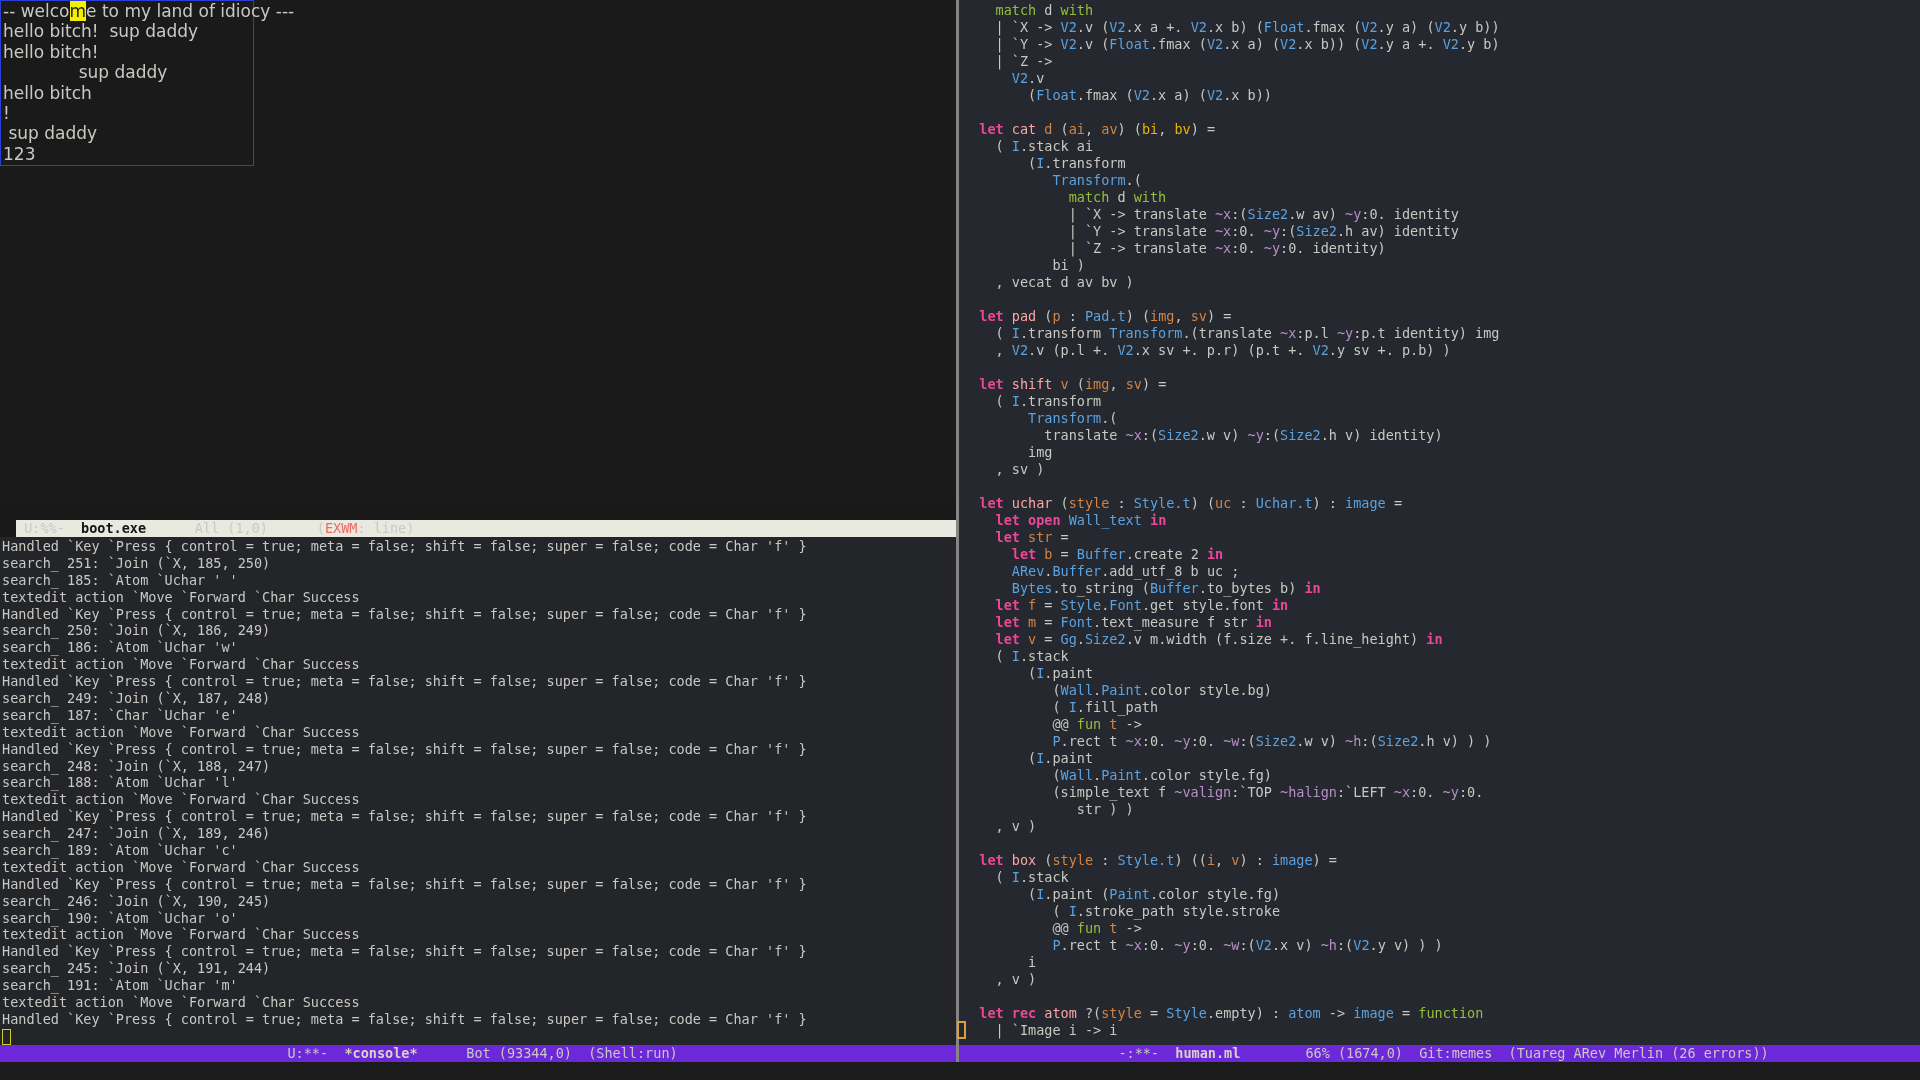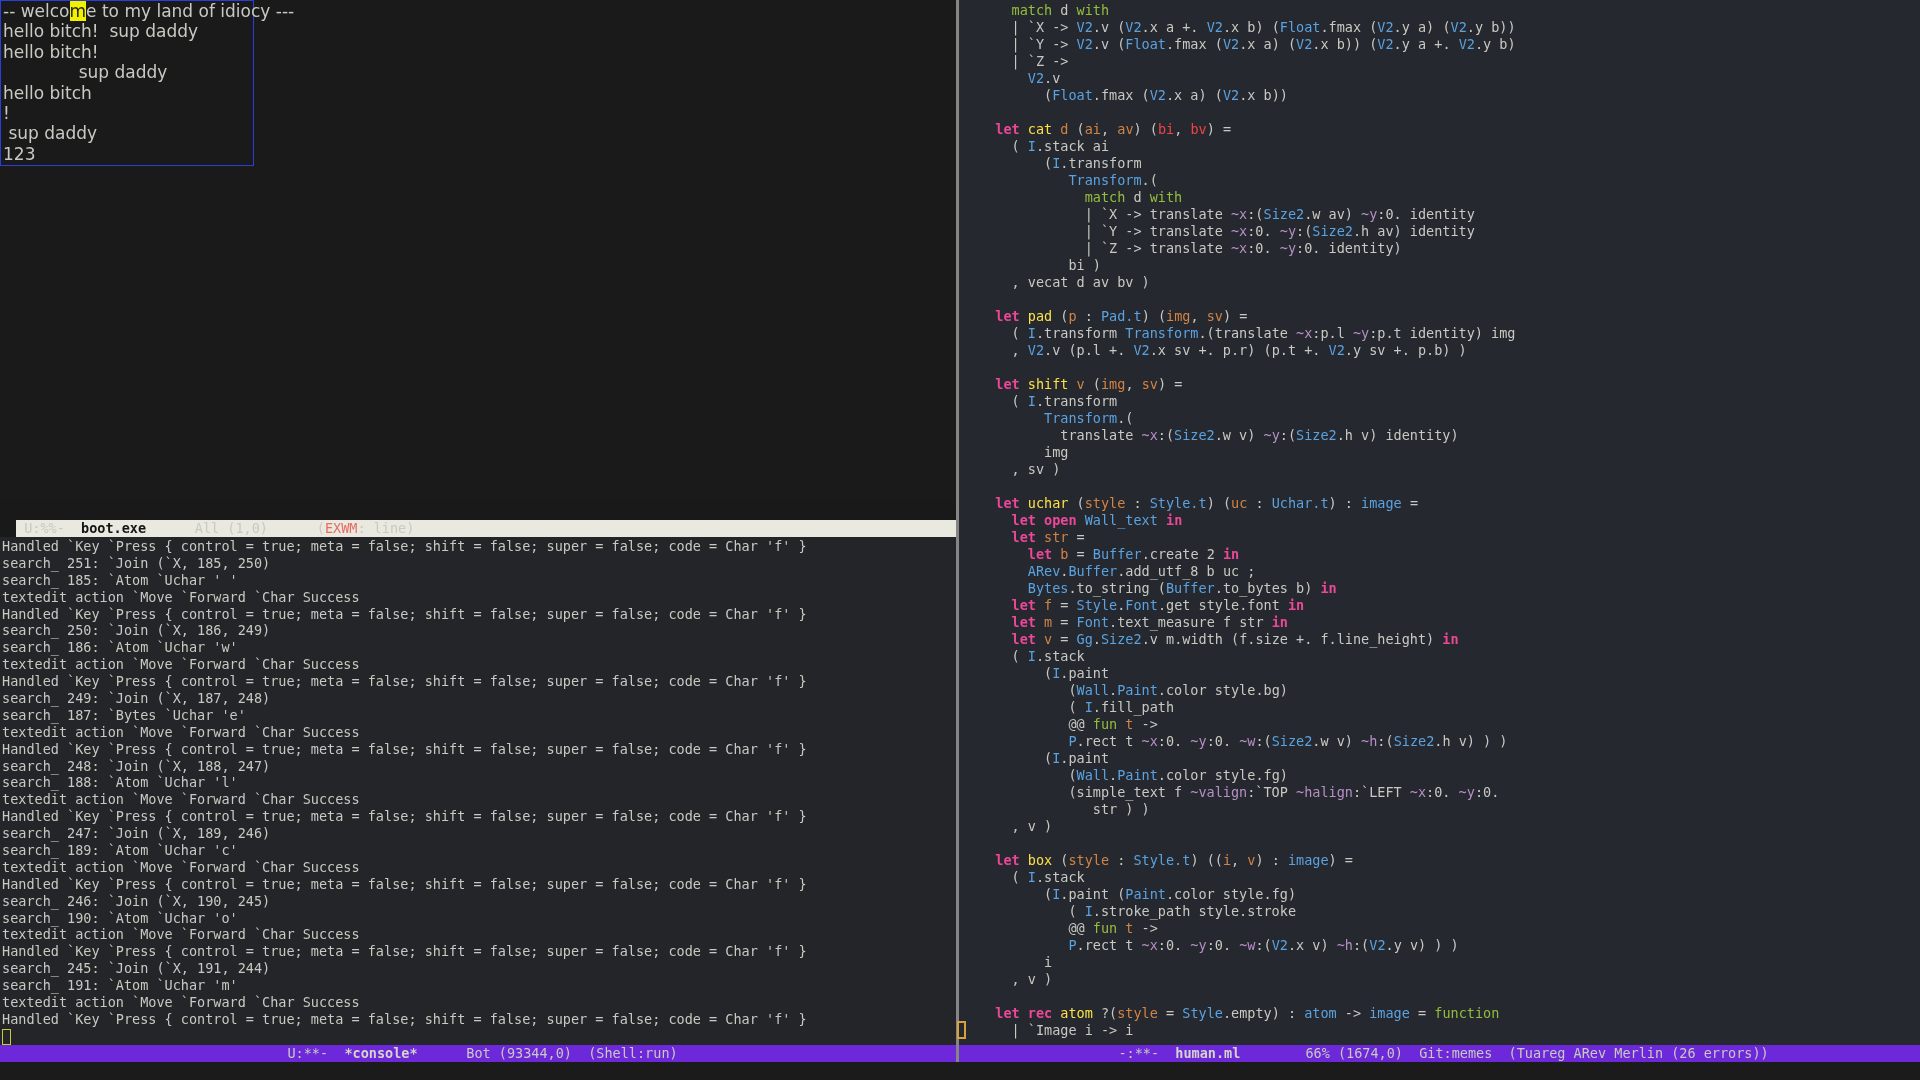--- a/index.html
+++ b/index.html
@@ -13,32 +13,32 @@
   .boot-lines{position:absolute;left:3px;top:1px;font-family:"DejaVu Sans",sans-serif;
               font-size:17px;color:#a5a5a5;}
   .boot-lines .line{height:20.4px;line-height:20.4px;}
   .modeline{position:absolute;height:17px;line-height:17px;font-size:13.5px;white-space:pre;overflow:hidden;}
   .modeline.light{background:#e9e9e0;color:#151515;}
   .modeline.dark{background:#6d28d9;color:#d4d4ca;text-align:center;}
   .console-pane{position:absolute;left:0;top:537px;width:956px;height:508px;background:#232528;
                 color:#c8c9c2;overflow:hidden;padding:1px 0 0 2px;box-sizing:border-box;}
   .console-pane .line{height:16.9px;line-height:16.9px;font-size:13.5px;}
   .code-pane{position:absolute;left:959px;top:0;width:961px;height:1045px;background:#25282e;
-             color:#c8c9c2;overflow:hidden;padding:2px 0 0 20px;box-sizing:border-box;}
+             color:#c8c9c2;overflow:hidden;padding:2px 0 0 4px;box-sizing:border-box;}
   .code-pane .line{height:17px;line-height:17px;font-size:13.5px;}
   .divider{position:absolute;left:956px;top:0;width:3px;height:1062px;background:#858585;}
   .minibuffer{position:absolute;left:0;top:1062px;width:1920px;height:18px;background:#1b1b1b;}
   
   .tk-d{color:#c8c9c2;}
   .tk-kw{color:#ec4899;font-weight:bold;}
   .tk-kw2{color:#94be3c;}
   .tk-mod{color:#5ba2e0;}
-  .tk-fn{color:#fde047;}
+  .tk-fn{color:#fca5a5;}
   .tk-par{color:#d28445;}
-  .tk-par2{color:#ef4444;}
+  .tk-par2{color:#eab308;}
   .tk-lbl{color:#b78fc6;}
   .tk-red{color:#e96b62;}
   .tk-b{font-weight:bold;}
   .tk-cur{background:#f0f000;color:#1f1f1f;}
   
   .hollow-cursor{position:absolute;box-sizing:border-box;background:transparent;}
   .console-cursor{left:2px;top:1029px;width:9px;height:16px;border:1px solid #cbcd2e;}
   .code-cursor{left:957px;top:1021px;width:9px;height:18px;border:2px solid #dd9f3a;}
 </style>
 </head>
@@ -67,21 +67,21 @@
         <div class="line"><span class="tk-d">Handled `Key `Press { control = true; meta = false; shift = false; super = false; code = Char 'f' }</span></div>
         <div class="line"><span class="tk-d">search_ 251: `Join (`X, 185, 250)</span></div>
         <div class="line"><span class="tk-d">search_ 185: `Atom `Uchar ' '</span></div>
         <div class="line"><span class="tk-d">textedit action `Move `Forward `Char Success</span></div>
         <div class="line"><span class="tk-d">Handled `Key `Press { control = true; meta = false; shift = false; super = false; code = Char 'f' }</span></div>
         <div class="line"><span class="tk-d">search_ 250: `Join (`X, 186, 249)</span></div>
         <div class="line"><span class="tk-d">search_ 186: `Atom `Uchar 'w'</span></div>
         <div class="line"><span class="tk-d">textedit action `Move `Forward `Char Success</span></div>
         <div class="line"><span class="tk-d">Handled `Key `Press { control = true; meta = false; shift = false; super = false; code = Char 'f' }</span></div>
         <div class="line"><span class="tk-d">search_ 249: `Join (`X, 187, 248)</span></div>
-        <div class="line"><span class="tk-d">search_ 187: `Bytes `Uchar 'e'</span></div>
+        <div class="line"><span class="tk-d">search_ 187: `Char `Uchar 'e'</span></div>
         <div class="line"><span class="tk-d">textedit action `Move `Forward `Char Success</span></div>
         <div class="line"><span class="tk-d">Handled `Key `Press { control = true; meta = false; shift = false; super = false; code = Char 'f' }</span></div>
         <div class="line"><span class="tk-d">search_ 248: `Join (`X, 188, 247)</span></div>
         <div class="line"><span class="tk-d">search_ 188: `Atom `Uchar 'l'</span></div>
         <div class="line"><span class="tk-d">textedit action `Move `Forward `Char Success</span></div>
         <div class="line"><span class="tk-d">Handled `Key `Press { control = true; meta = false; shift = false; super = false; code = Char 'f' }</span></div>
         <div class="line"><span class="tk-d">search_ 247: `Join (`X, 189, 246)</span></div>
         <div class="line"><span class="tk-d">search_ 189: `Atom `Uchar 'c'</span></div>
         <div class="line"><span class="tk-d">textedit action `Move `Forward `Char Success</span></div>
         <div class="line"><span class="tk-d">Handled `Key `Press { control = true; meta = false; shift = false; super = false; code = Char 'f' }</span></div>

